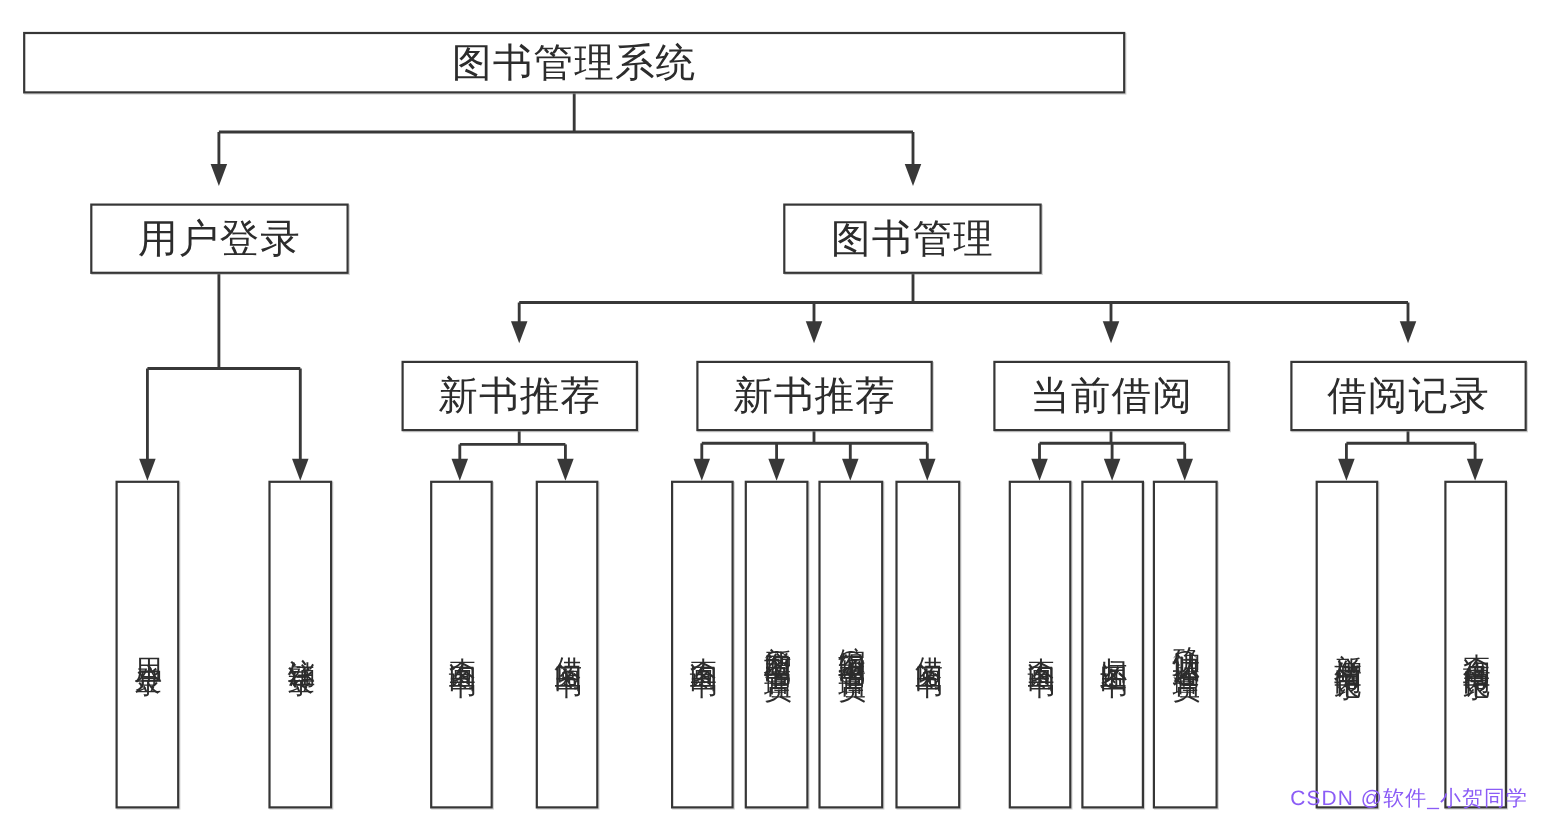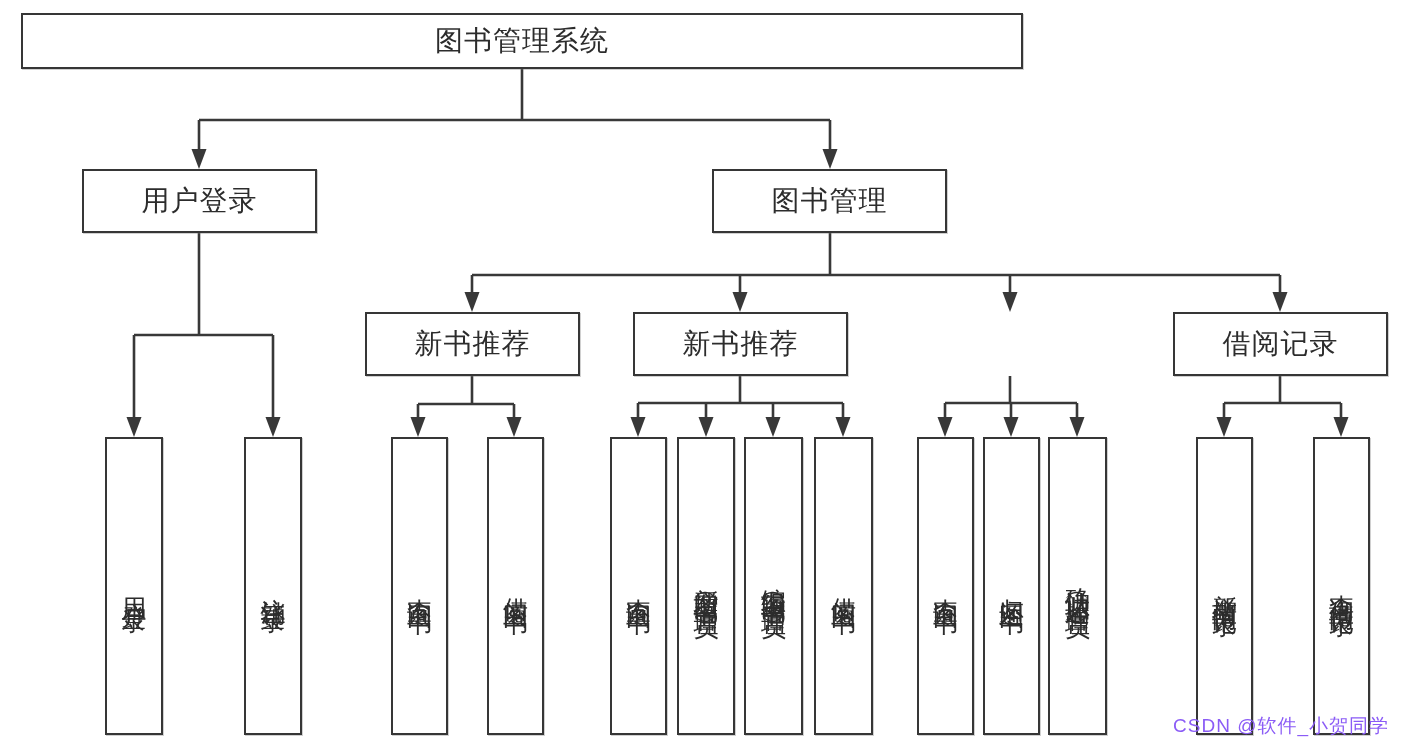--- a/index.html
+++ b/index.html
@@ -29,24 +29,25 @@
     background: #ffffff;
     border: 2px solid #363636;
     color: #2c2c2c;
     display: flex;
     align-items: center;
     justify-content: center;
     z-index: 2;
     box-shadow: 1px 1px 0 rgba(120,120,120,0.35);
   }
   .hbox {
-    font-size: 28px;
+    font-size: 36px;
     letter-spacing: 1px;
     line-height: 1;
     white-space: nowrap;
+    margin-top: 16px;
   }
   .vbox {
     writing-mode: vertical-rl;
     text-orientation: mixed;
     font-size: 25px;
     letter-spacing: 4px;
     line-height: 1;
     white-space: nowrap;
   }
   #watermark {
@@ -136,20 +137,21 @@
     <polygon class="ahead" points="1333.5,417 1348.5,417 1341,437"></polygon>
   </svg>
 
   <div class="box hbox" style="left:21px; top:13px; width:1002px; height:56px;">图书管理系统</div>
 
   <div class="box hbox" style="left:82px; top:169px; width:235px; height:64px;">用户登录</div>
   <div class="box hbox" style="left:365px; top:312px; width:215px; height:64px;">新书推荐</div>
 
   <div class="box hbox" style="left:712px; top:169px; width:235px; height:64px;">图书管理</div>
   <div class="box hbox" style="left:633px; top:312px; width:215px; height:64px;">新书推荐</div>
+  <div class="box hbox" style="left:903px; top:312px; width:215px; height:64px;">当前借阅</div>
   <div class="box hbox" style="left:1173px; top:312px; width:215px; height:64px;font-family:Liberation Serif, serif;">借阅记录</div>
 
   <div class="box vbox" style="left:105px; top:437px; width:58px; height:298px;">用户登录</div>
   <div class="box vbox" style="left:244px; top:437px; width:58px; height:298px;">注销登录</div>
 
   <div class="box vbox" style="left:391px; top:437px; width:57px; height:298px;">查询图书</div>
   <div class="box vbox" style="left:487px; top:437px; width:57px; height:298px;">借阅图书</div>
 
   <div class="box vbox" style="left:610px; top:437px; width:57px; height:298px;">查询图书</div>
   <div class="box vbox" style="left:677px; top:437px; width:58px; height:298px;">新增图书（管理员）</div>

